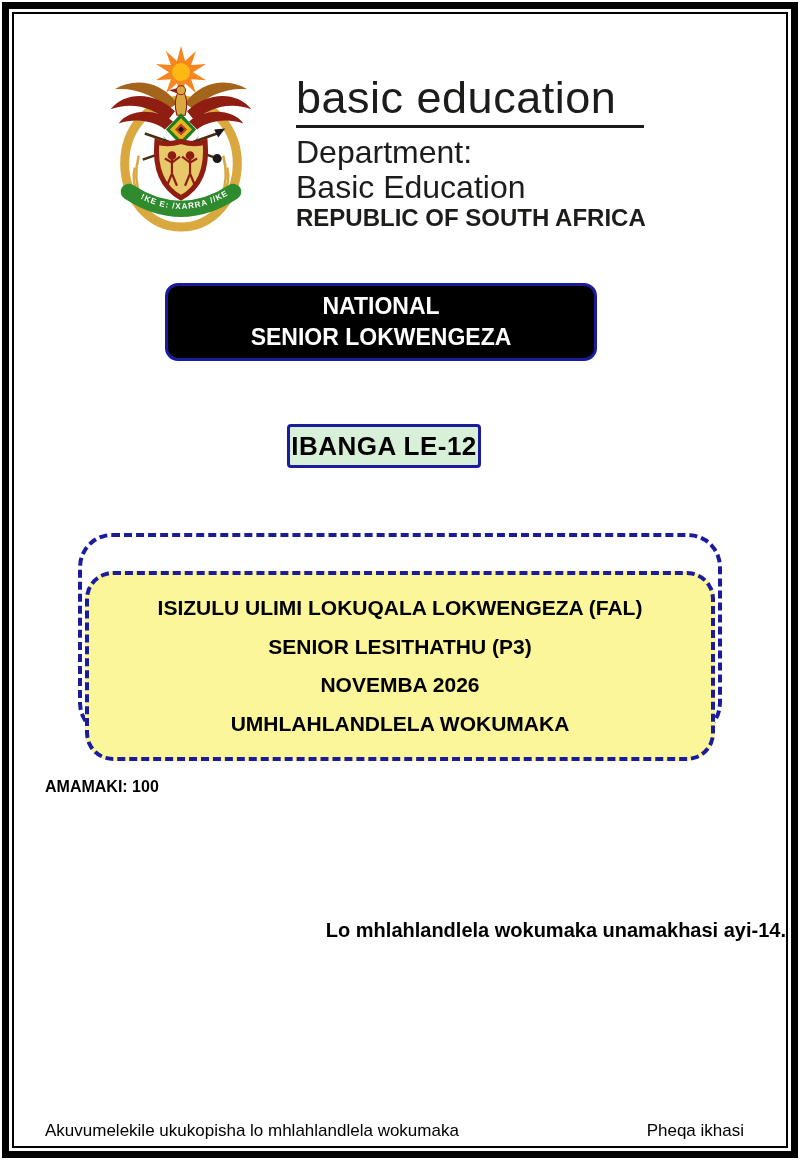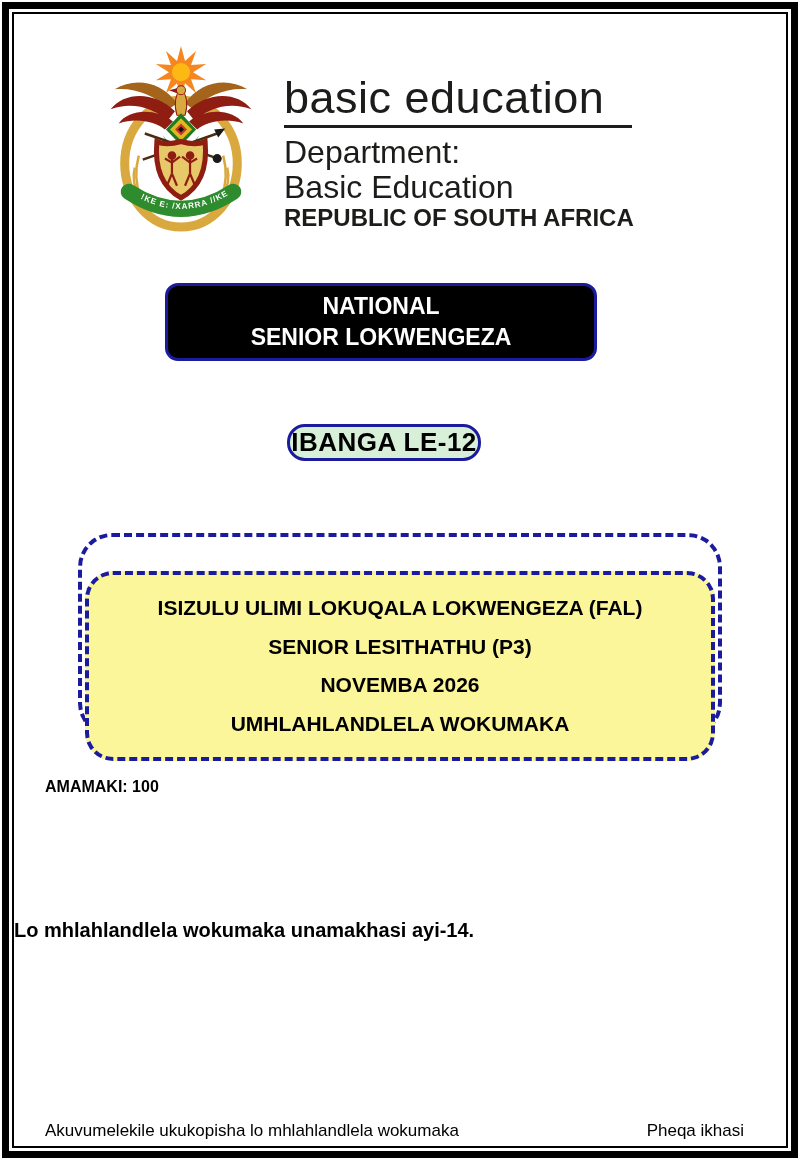--- a/index.html
+++ b/index.html
@@ -13,59 +13,59 @@
     border:7px solid #000; height:100%; box-sizing:border-box; padding:3px;
   }
   .frame-inner {
     border:2px solid #000; height:100%; box-sizing:border-box; position:relative;
     background:#fff;
   }
 
   
   .header { position:absolute; top:31px; left:96px; display:flex; }
   .emblem { width:142px; height:196px; flex:0 0 auto; }
-  .brand { margin-left:32px; padding-top:30px; }
+  .brand { margin-left:44px; padding-top:30px; }
   .wordmark {
     font-size:45px; line-height:1; color:#1c1c1a; letter-spacing:0.5px;
   }
   .brand-rule { width:348px; height:3px; background:#1c1c1a; margin-top:5px; margin-bottom:7px; }
   .dept-line { font-size:32px; line-height:1.09; color:#1c1c1a; }
   .dept-country { font-size:24px; line-height:1.12; font-weight:bold; color:#1c1c1a; }
 
   
   .nsc-box {
     position:absolute; top:269px; left:151px; width:432px; height:78px;
     box-sizing:border-box; background:#000; border:3px solid #1b1b9e; border-radius:13px;
     color:#fff; display:flex; flex-direction:column; justify-content:center; align-items:center;
     font-weight:bold; font-size:23px; line-height:1.35; text-align:center;
   }
 
   
   .grade-badge {
-    position:absolute; top:410px; left:273px; width:194px; height:37px;
-    box-sizing:border-box; background:#d8f0d8; border:3px solid #1b1b9e; border-radius:18px;
+    position:absolute; top:410px; left:273px; width:194px; height:44px;
+    box-sizing:border-box; background:#d8f0d8; border:3px solid #1b1b9e; border-radius:4px;
     display:flex; align-items:center; justify-content:center;
     font-size:26px; font-weight:bold; color:#000; letter-spacing:0.5px;
   }
 
   
   .exam-outer {
     position:absolute; top:519px; left:64px; width:644px; height:204px;
     box-sizing:border-box; border:4px dashed #1b1b9e; border-radius:34px; padding:3px;
   }
   .exam-inner {
     height:100%; box-sizing:border-box; border:4px dashed #1b1b9e; border-radius:28px;
     background:#fcf69b;
     display:flex; flex-direction:column; justify-content:space-evenly; align-items:center;
     text-align:center; font-size:21px; font-weight:bold; color:#000; padding:6px 10px;margin-top:31px;
   }
 
   
   .marks { position:absolute; top:764px; left:31px; font-size:16px; font-weight:bold; color:#000; }
-  .note  { position:absolute; top:905px; left:0; width:100%; text-align:left;
+  .note  { position:absolute; top:905px; left:0; width:100%; text-align:right;
            font-size:20px; font-weight:bold; color:#000; }
   .footer {
     position:absolute; bottom:5px; left:31px; right:42px;
     display:flex; justify-content:space-between; font-size:17px; color:#000;gap:22px;
   }
 </style>
 </head>
 <body>
 
 <div class="sheet">

